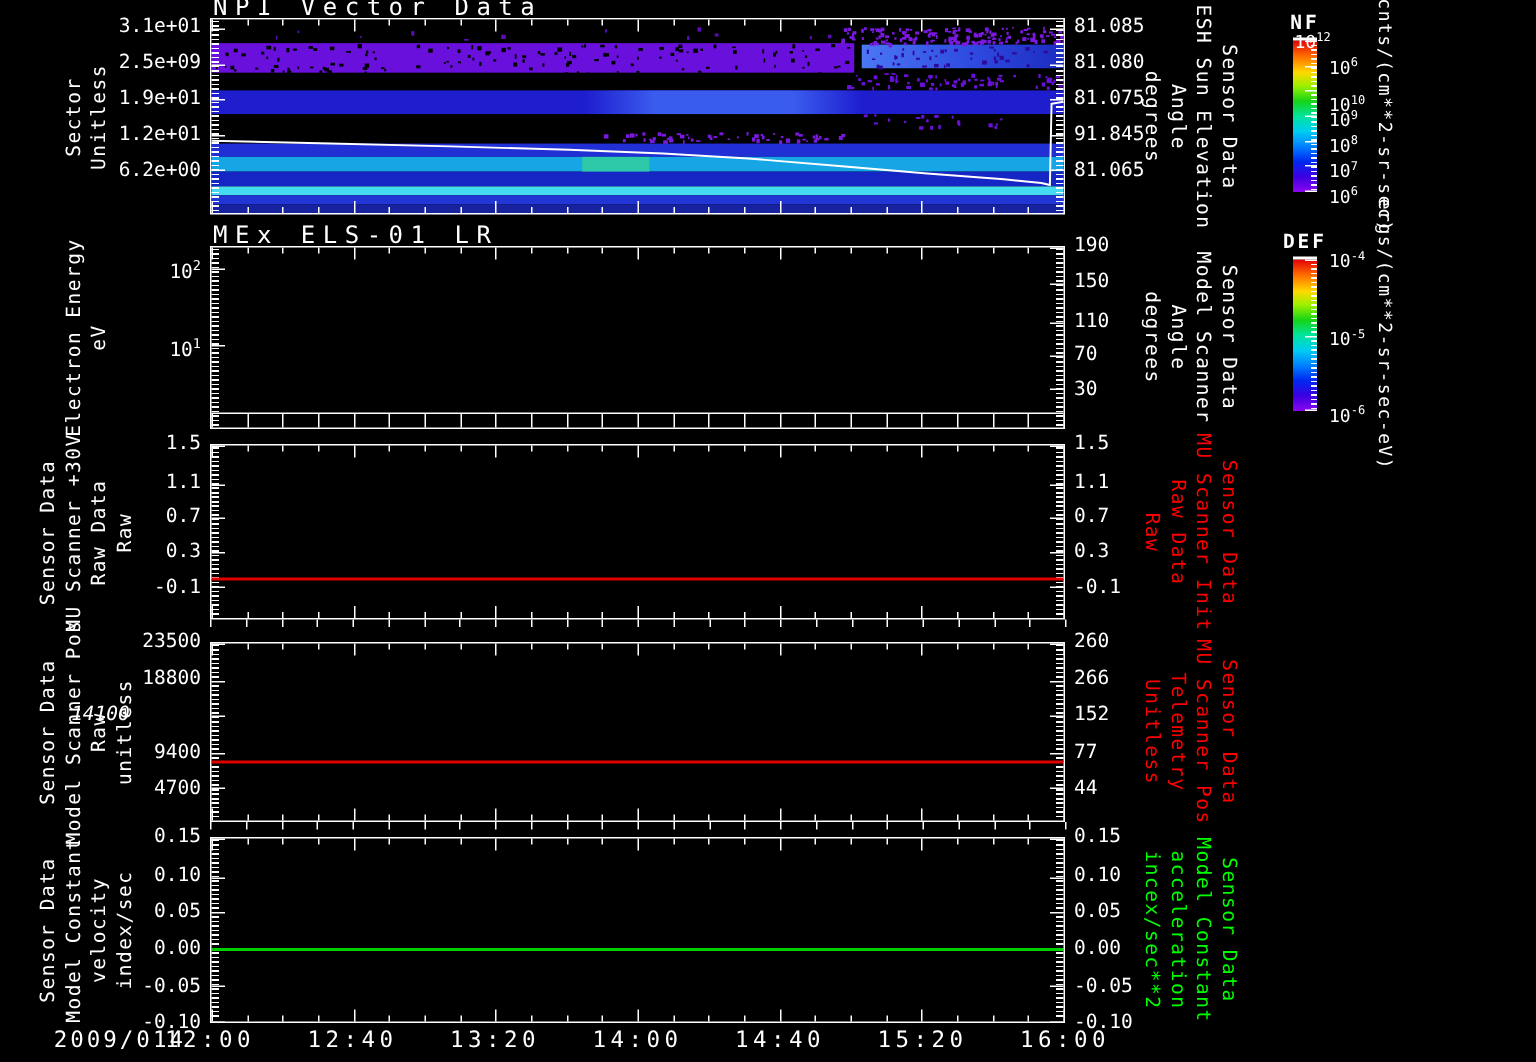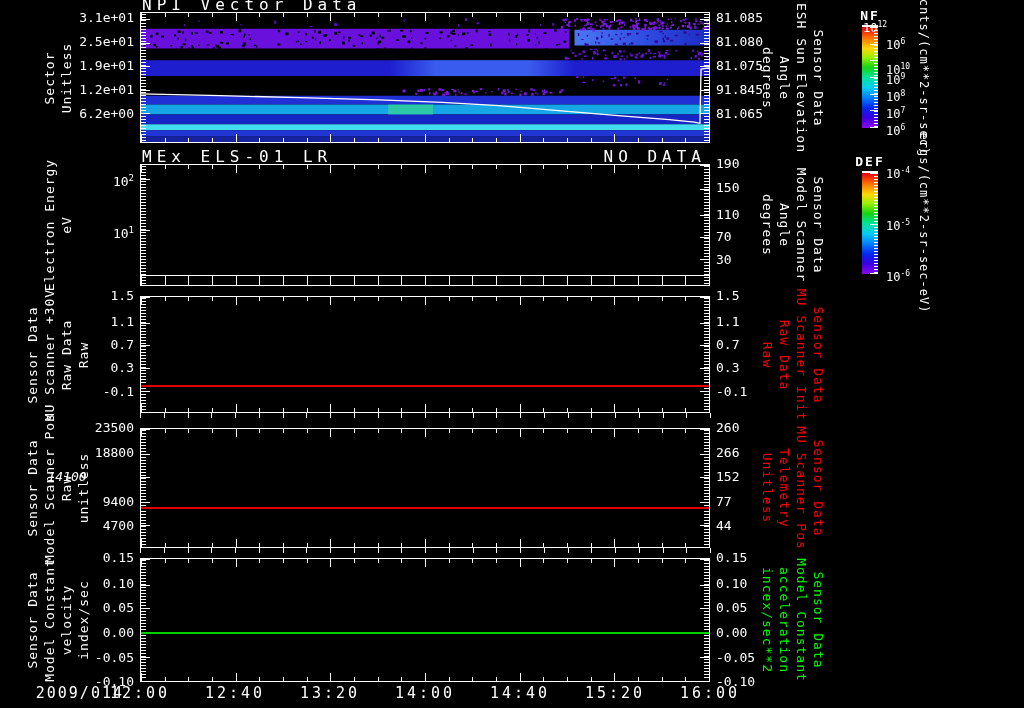--- a/index.html
+++ b/index.html
@@ -601,21 +601,21 @@
       <div class="tick" style="width: 1px; height: 4px; left: 497px; bottom: 0px;"></div>
       <div class="tick" style="width: 1px; height: 4px; left: 521px; top: 0px;"></div>
       <div class="tick" style="width: 1px; height: 4px; left: 521px; bottom: 0px;"></div>
       <div class="tick" style="width: 1px; height: 4px; left: 544px; top: 0px;"></div>
       <div class="tick" style="width: 1px; height: 4px; left: 544px; bottom: 0px;"></div>
       <div class="tick" style="width: 1px; height: 8px; left: 568px; top: 0px;"></div>
       <div class="tick" style="width: 1px; height: 8px; left: 568px; bottom: 0px;"></div>
     </div>
     <div class="panel-title" style="left: 142px; top: -3px;">NPI Vector Data</div>
     <div class="ytick" style="left: 0px; width: 134px; text-align: right; top: 10px;"><span>3.1e+01</span></div>
-    <div class="ytick" style="left: 0px; width: 134px; text-align: right; top: 34px;"><span>2.5e+01</span></div>
+    <div class="ytick" style="left: 0px; width: 134px; text-align: right; top: 34px;"><span>2.5e+09</span></div>
     <div class="ytick" style="left: 0px; width: 134px; text-align: right; top: 58px;"><span>1.9e+01</span></div>
     <div class="ytick" style="left: 0px; width: 134px; text-align: right; top: 82px;"><span>1.2e+01</span></div>
     <div class="ytick" style="left: 0px; width: 134px; text-align: right; top: 106px;"><span>6.2e+00</span></div>
     <div class="ytick" style="left: 716px; width: 70px; text-align: left; top: 10px;"><span>81.085</span></div>
     <div class="ytick" style="left: 716px; width: 70px; text-align: left; top: 34px;"><span>81.080</span></div>
     <div class="ytick" style="left: 716px; width: 70px; text-align: left; top: 58px;"><span>81.075</span></div>
     <div class="ytick" style="left: 716px; width: 70px; text-align: left; top: 82px;"><span>91.845</span></div>
     <div class="ytick" style="left: 716px; width: 70px; text-align: left; top: 106px;"><span>81.065</span></div>
     <div class="rotwrap" style="left: 58px; top: 77.5px;">
       <div class="rot">Sector
@@ -683,21 +683,20 @@
       <div class="tick" style="width: 1px; height: 9px; left: 497px; bottom: 0px;"></div>
       <div class="tick" style="width: 1px; height: 4px; left: 521px; top: 0px;"></div>
       <div class="tick" style="width: 1px; height: 9px; left: 521px; bottom: 0px;"></div>
       <div class="tick" style="width: 1px; height: 4px; left: 544px; top: 0px;"></div>
       <div class="tick" style="width: 1px; height: 9px; left: 544px; bottom: 0px;"></div>
       <div class="tick" style="width: 1px; height: 8px; left: 568px; top: 0px;"></div>
       <div class="tick" style="width: 1px; height: 9px; left: 568px; bottom: 0px;"></div>
       <div class="tick" style="left: 0px; right: 0px; bottom: 9px; height: 1px;"></div>
     </div>
     <div class="panel-title" style="left: 142px; top: 149px;">MEx ELS-01 LR</div>
-    <div class="nodata" style="left: 140px; width: 566px; top: 149px;">NO DATA</div>
     <div class="ytick" style="left: 0px; width: 134px; text-align: right; top: 170px;"><span>10</span><sup>2</sup></div>
     <div class="ytick" style="left: 0px; width: 134px; text-align: right; top: 222px;"><span>10</span><sup>1</sup></div>
     <div class="ytick" style="left: 716px; width: 70px; text-align: left; top: 156px;"><span>190</span></div>
     <div class="ytick" style="left: 716px; width: 70px; text-align: left; top: 180px;"><span>150</span></div>
     <div class="ytick" style="left: 716px; width: 70px; text-align: left; top: 207px;"><span>110</span></div>
     <div class="ytick" style="left: 716px; width: 70px; text-align: left; top: 229px;"><span>70</span></div>
     <div class="ytick" style="left: 716px; width: 70px; text-align: left; top: 252px;"><span>30</span></div>
     <div class="rotwrap" style="left: 58px; top: 225px;">
       <div class="rot">Electron Energy
 eV</div>

